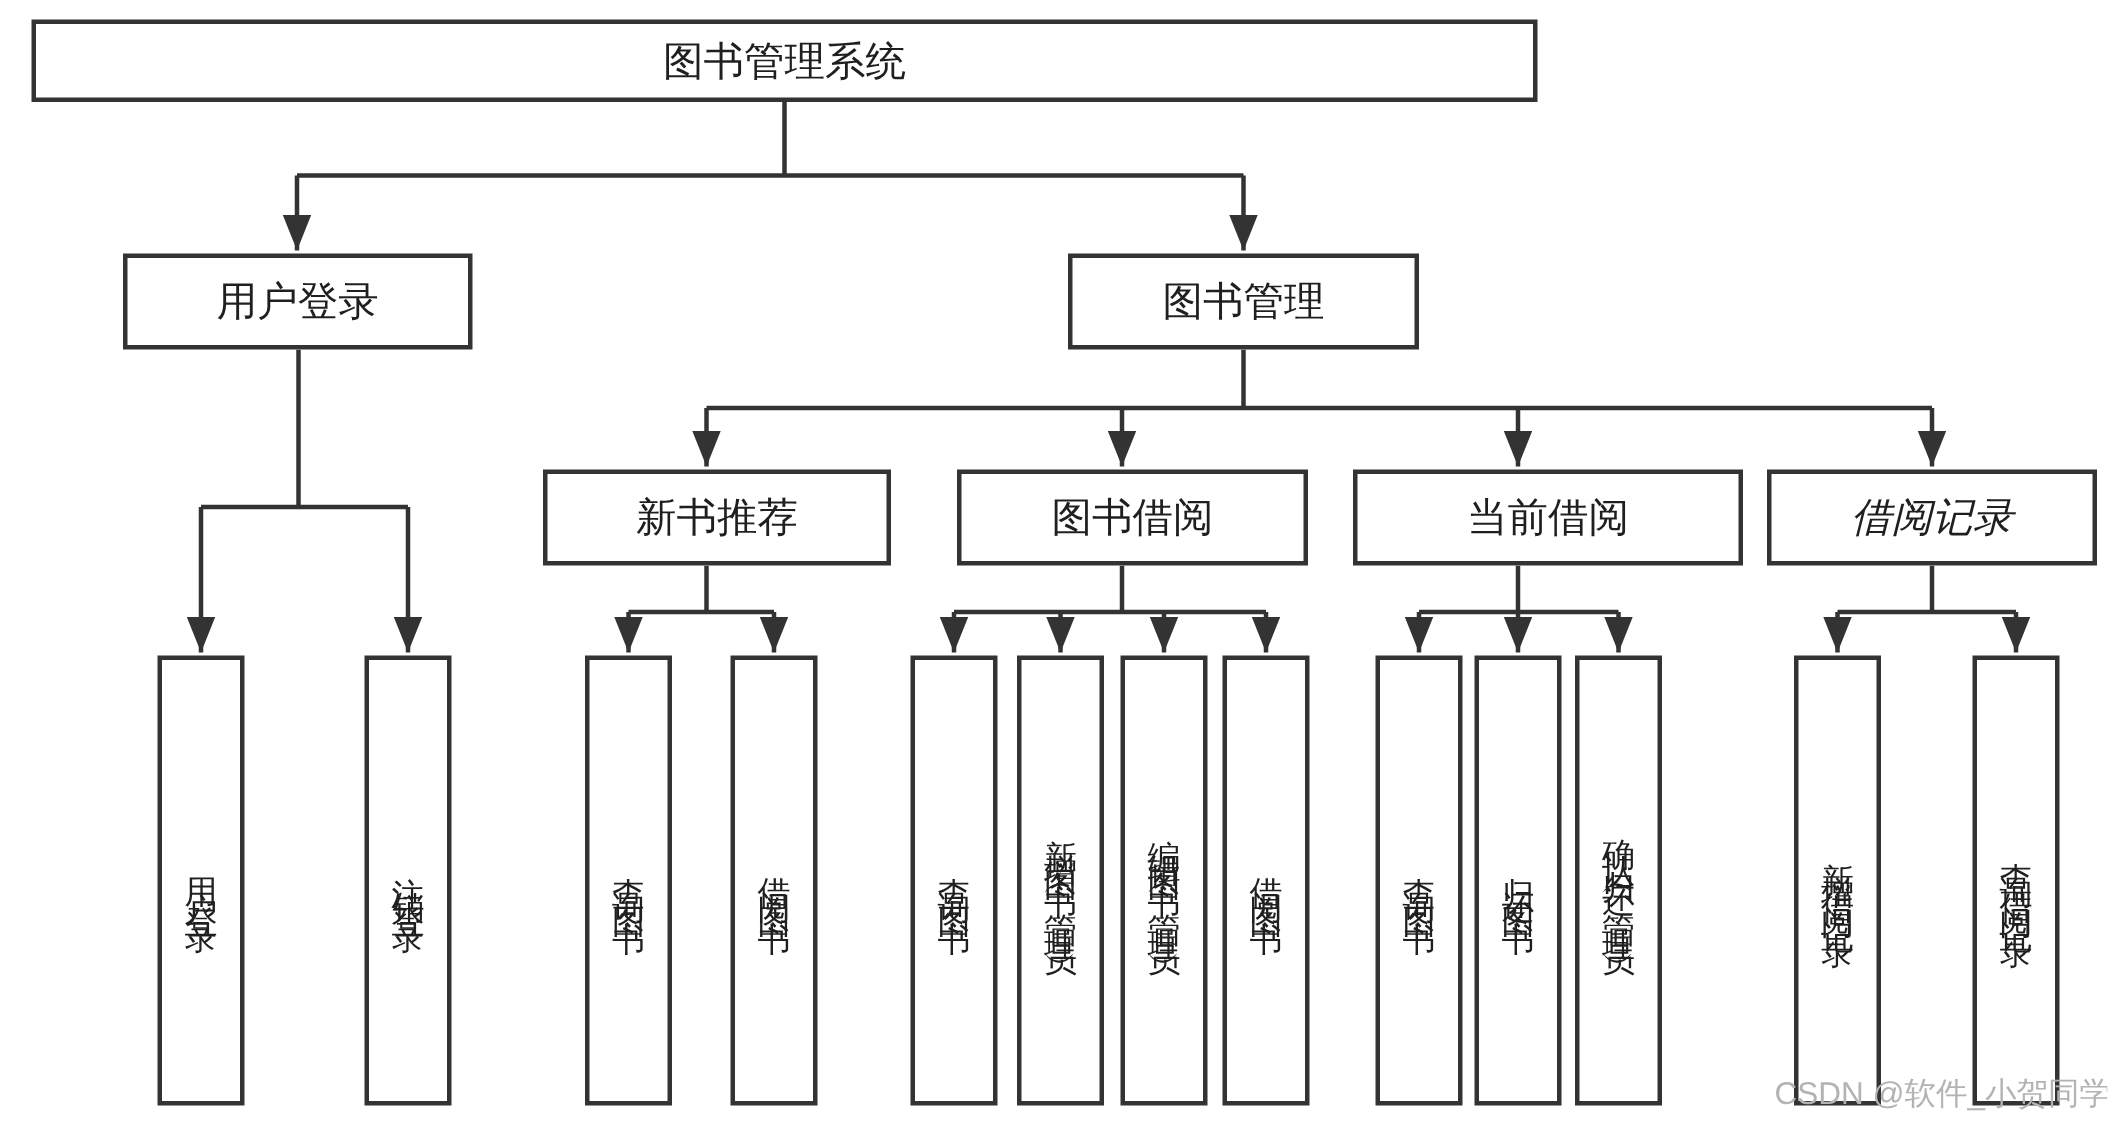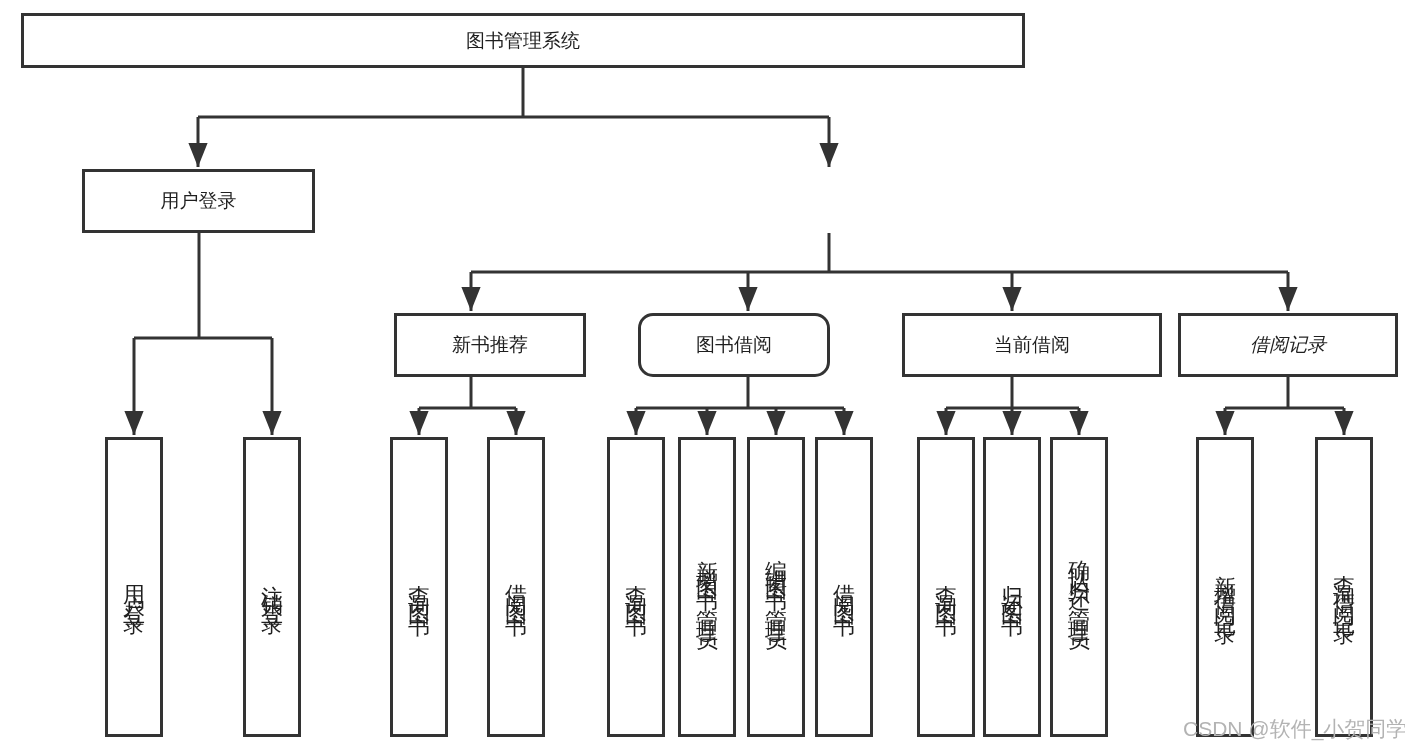--- a/index.html
+++ b/index.html
@@ -22,21 +22,21 @@
     box-sizing: border-box;
     border: 3px solid #333333;
     background: #ffffff;
     display: flex;
     align-items: center;
     justify-content: center;
     z-index: 2;
   }
   .node .lbl {
     color: #1f1f1f;
-    font-size: 19px;
+    font-size: 27px;
     white-space: nowrap;
   }
   .node-v .lbl {
     writing-mode: vertical-rl;
     text-orientation: mixed;
     font-size: 22px;
     letter-spacing: 10px;
     white-space: nowrap;
   }
   .watermark {
@@ -104,25 +104,28 @@
     </g>
   </svg>
 
   <div class="node" style="left:21px; top:13px; width:1004px; height:55px;">
     <span class="lbl">图书管理系统</span>
   </div>
 
   <div class="node" style="left:82px; top:169px; width:233px; height:64px;">
     <span class="lbl">用户登录</span>
   </div>
+  <div class="node" style="left:712px; top:169px; width:234px; height:64px;">
+    <span class="lbl">图书管理</span>
+  </div>
 
-  <div class="node" style="left:362px; top:313px; width:192px; height:64px;margin-left:32px;">
+  <div class="node" style="left:362px; top:313px; width:232px; height:64px;">
     <span class="lbl">新书推荐</span>
   </div>
-  <div class="node" style="left:638px; top:313px; width:192px; height:64px;border-radius:15px;">
+  <div class="node" style="left:638px; top:313px; width:234px; height:64px;">
     <span class="lbl">图书借阅</span>
   </div>
   <div class="node" style="left:902px; top:313px; width:260px; height:64px;">
     <span class="lbl">当前借阅</span>
   </div>
   <div class="node" style="left:1178px; top:313px; width:220px; height:64px;font-style:italic;">
     <span class="lbl">借阅记录</span>
   </div>
 
   <div class="node node-v" style="left:105px; top:437px; width:58px; height:300px;">

